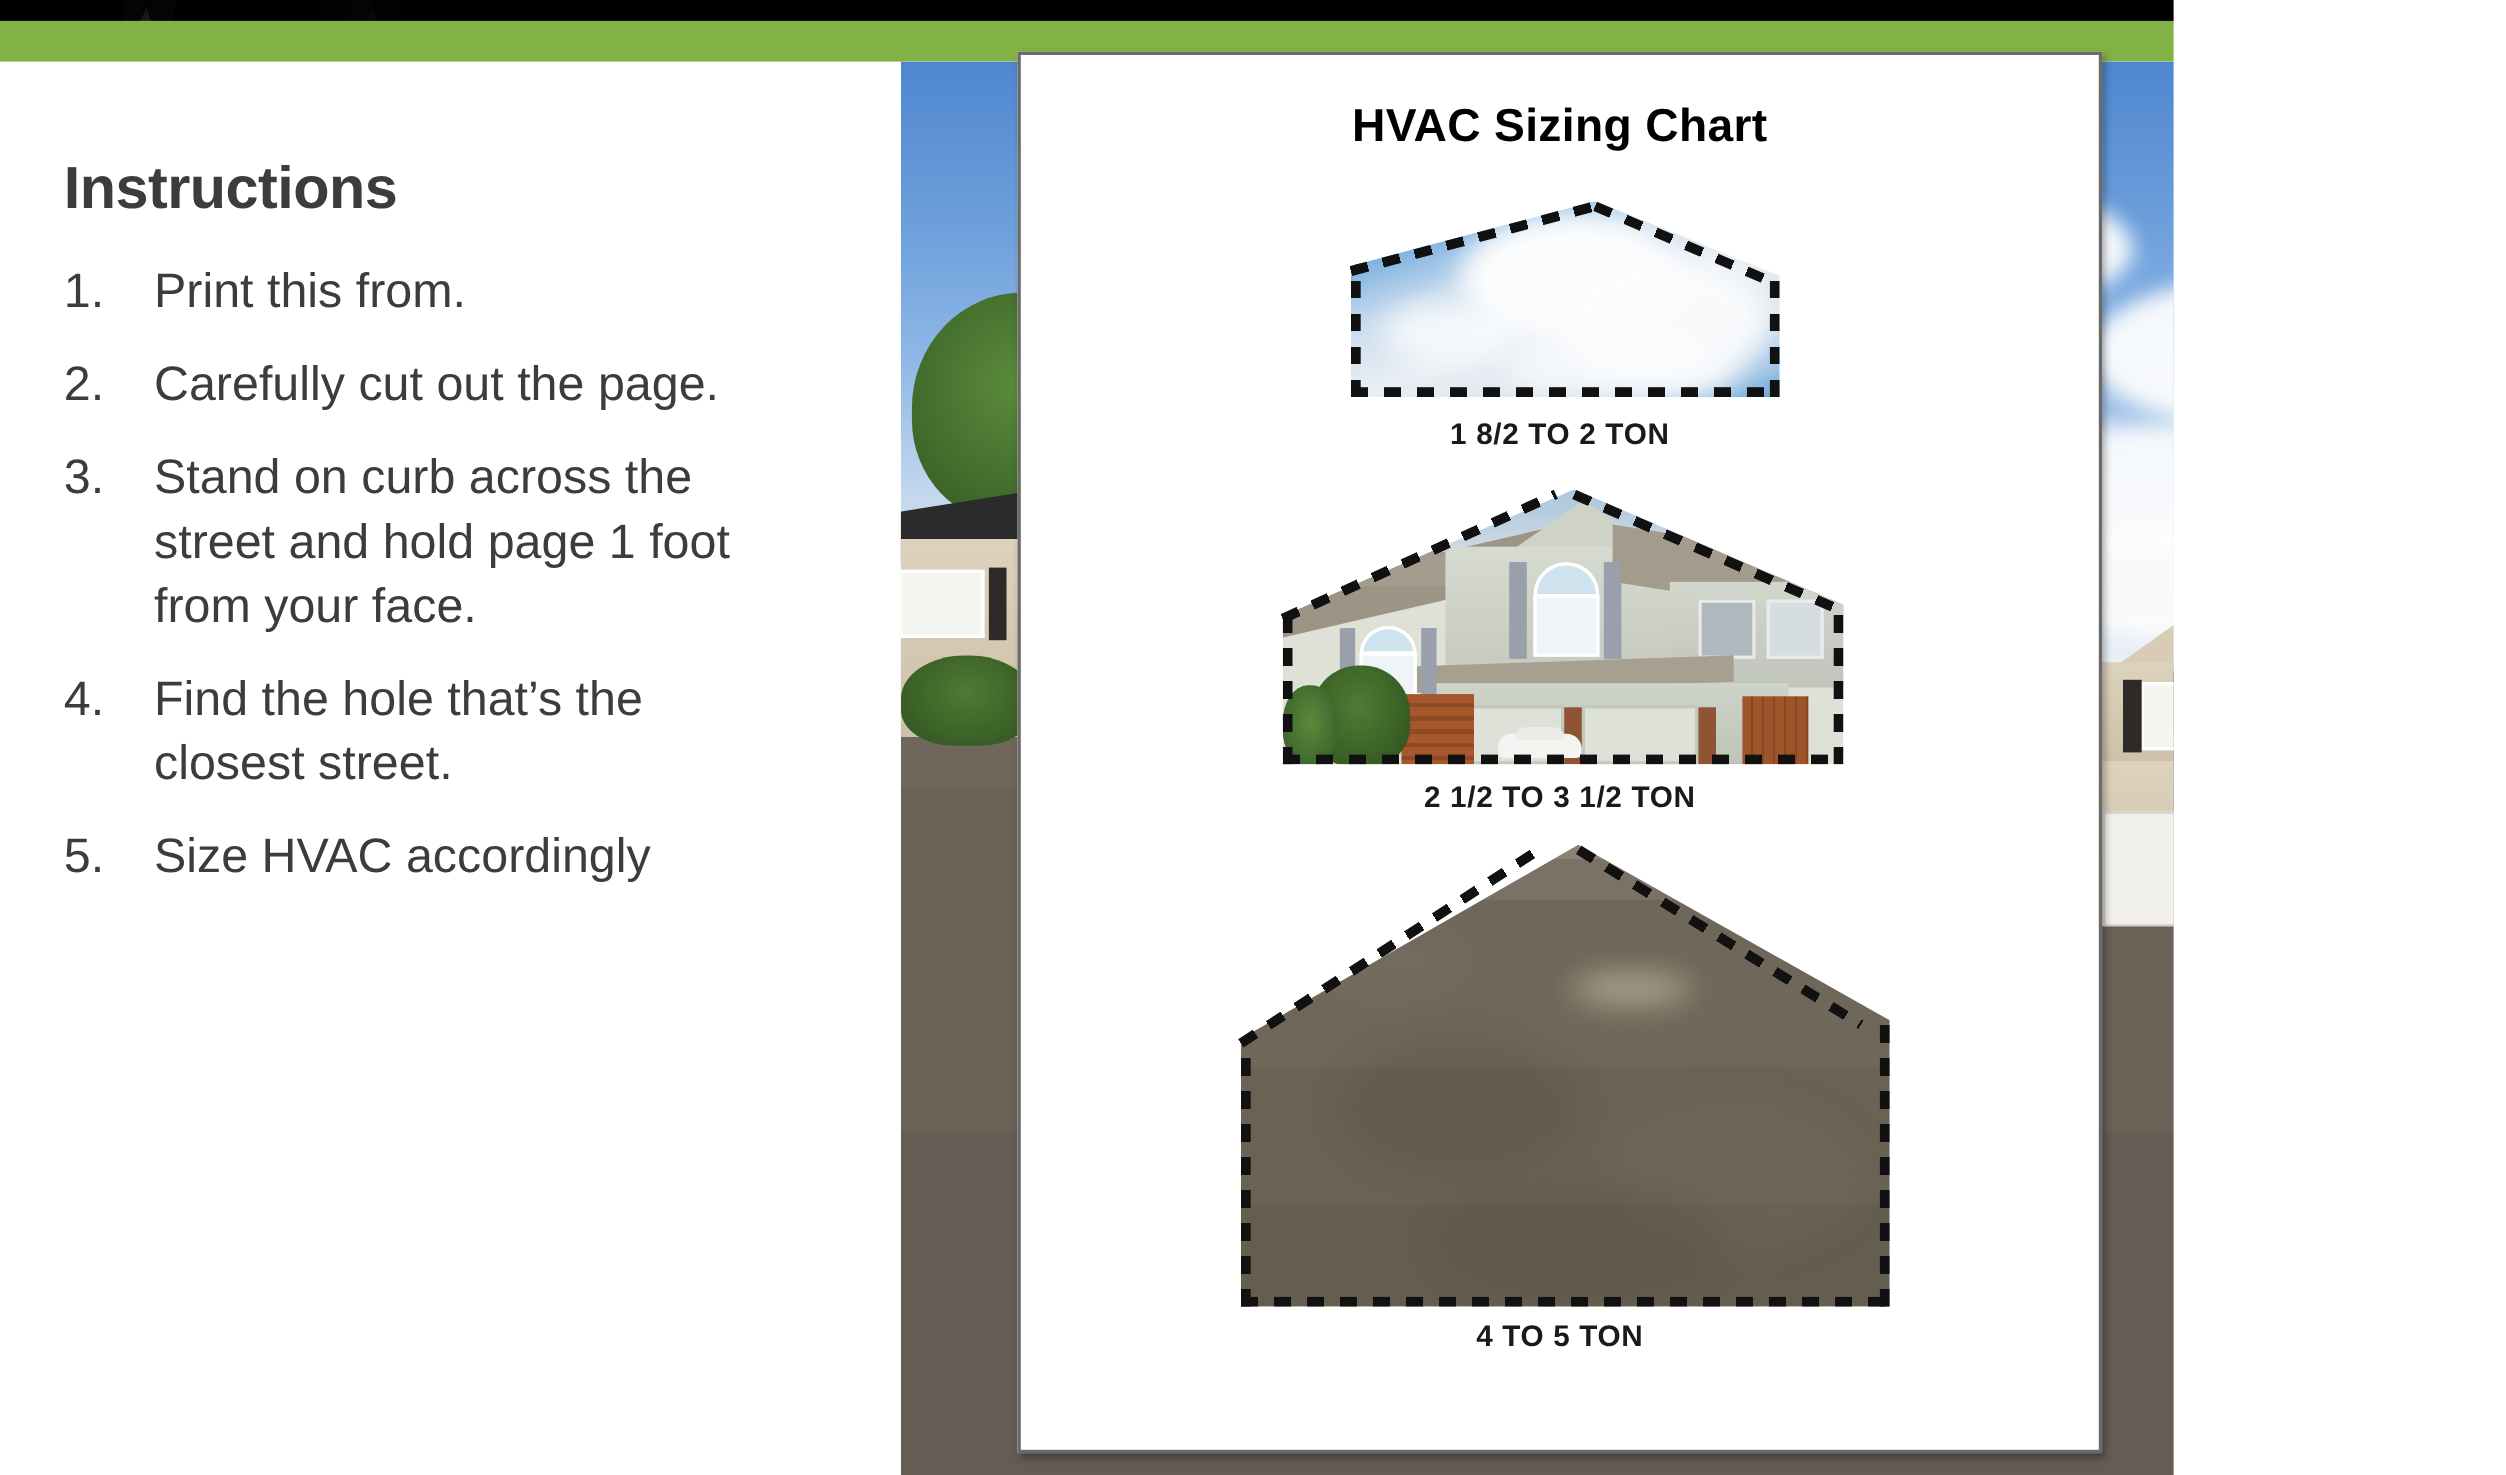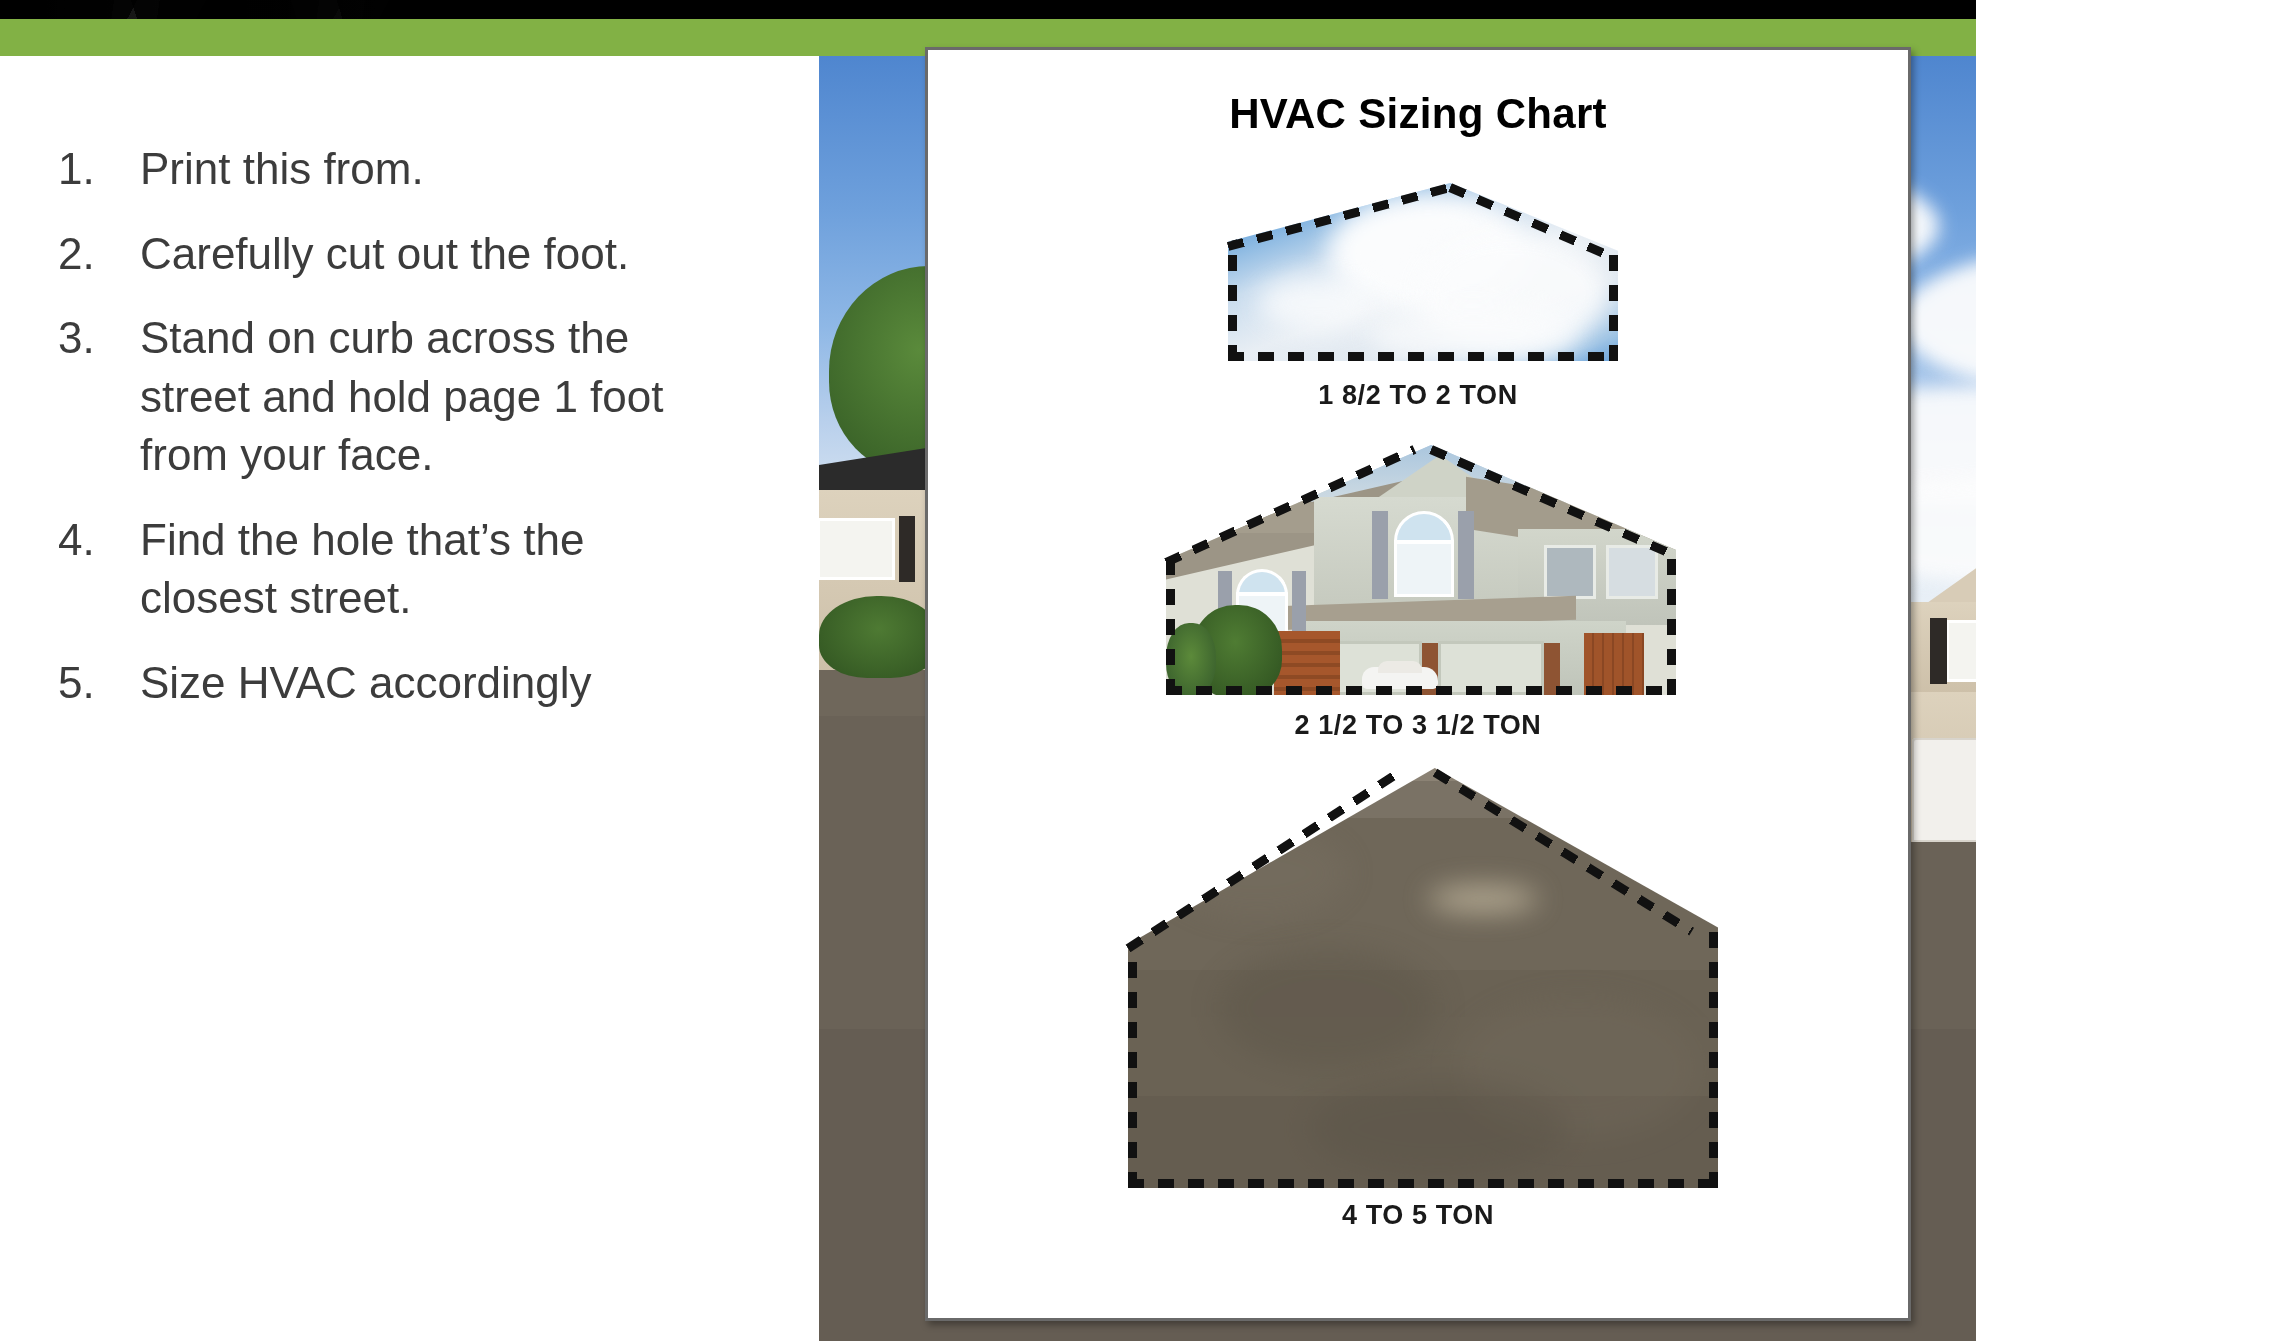--- a/index.html
+++ b/index.html
@@ -294,28 +294,29 @@
         <div class="shape-dash" style="--apexx:52%; --rshoulder:38%; --lshoulder:42%;"></div>
         <div class="edge" style="left:0px; top:176px; width:323px; transform:rotate(-33deg);"></div>
         <div class="edge" style="left:307px; top:0px; width:302px; transform:rotate(31.8deg);"></div>
       </div>
       <div class="shape-label" style="left:0; top:1150px;">4 TO 5 TON</div>
 
     </div>
   </div>
 
   <div class="instructions">
+    <div class="instr-heading">Instructions</div>
     <ol class="instr-list" id="instrList">
         <li>
           <span class="instr-num">1.</span>
           <span class="instr-text">Print this from.</span>
         </li>
         <li>
           <span class="instr-num">2.</span>
-          <span class="instr-text">Carefully cut out the foot.</span>
+          <span class="instr-text">Carefully cut out the page.</span>
         </li>
         <li>
           <span class="instr-num">3.</span>
           <span class="instr-text">Stand on curb across the street and hold page 1 foot from your face.</span>
         </li>
         <li>
           <span class="instr-num">4.</span>
           <span class="instr-text">Find the hole that’s the closest street.</span>
         </li>
         <li>

